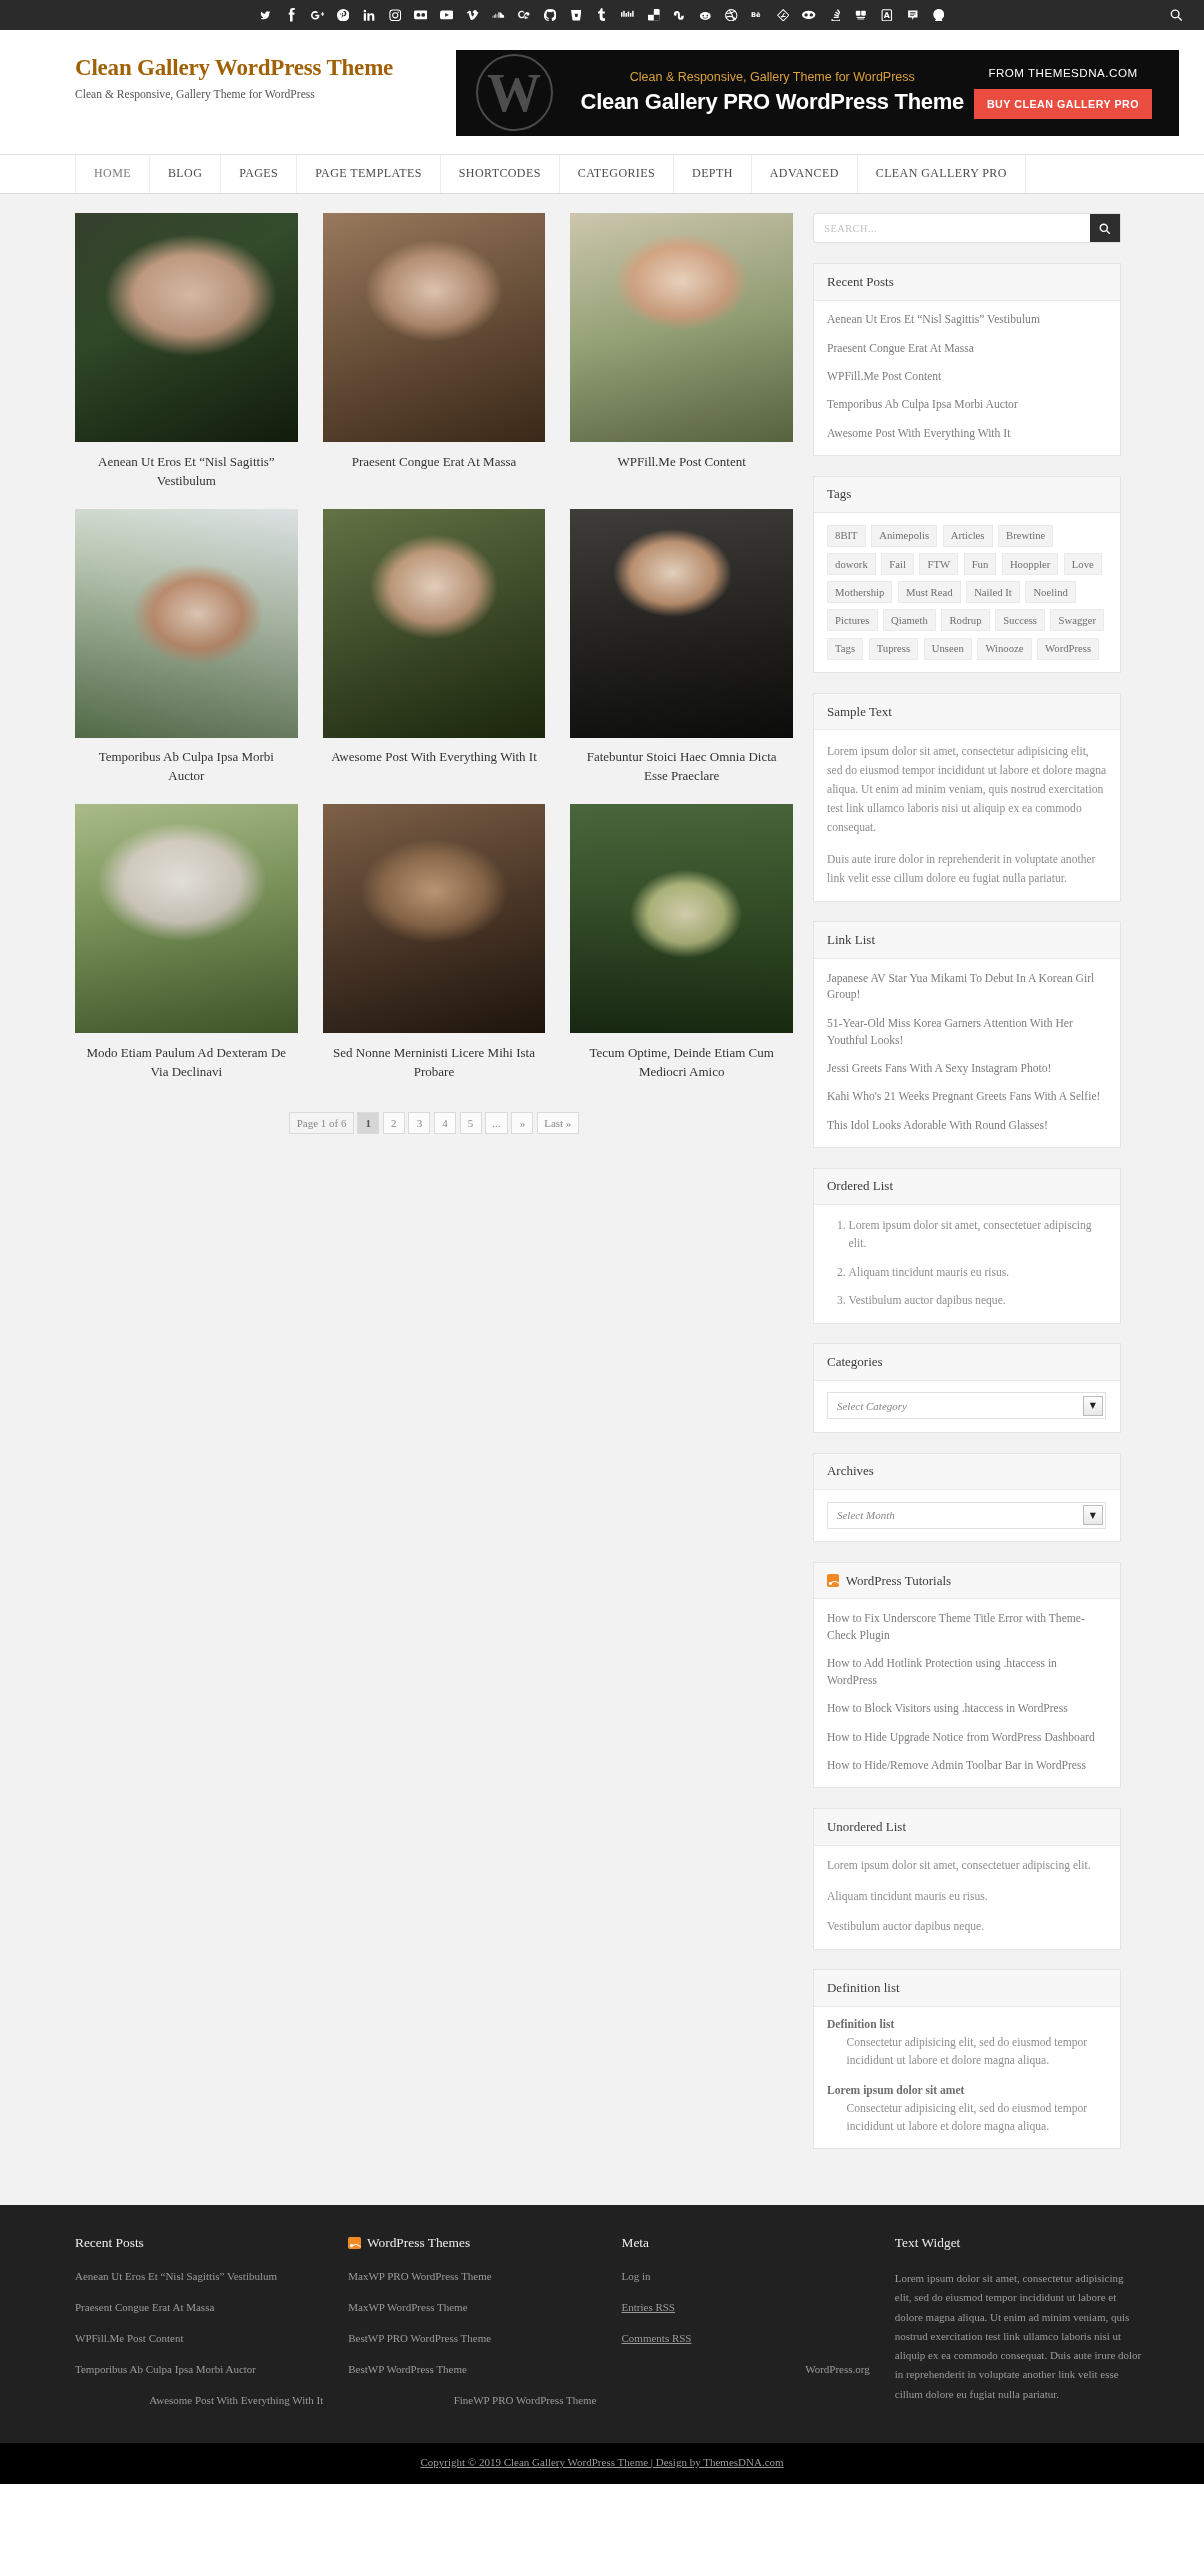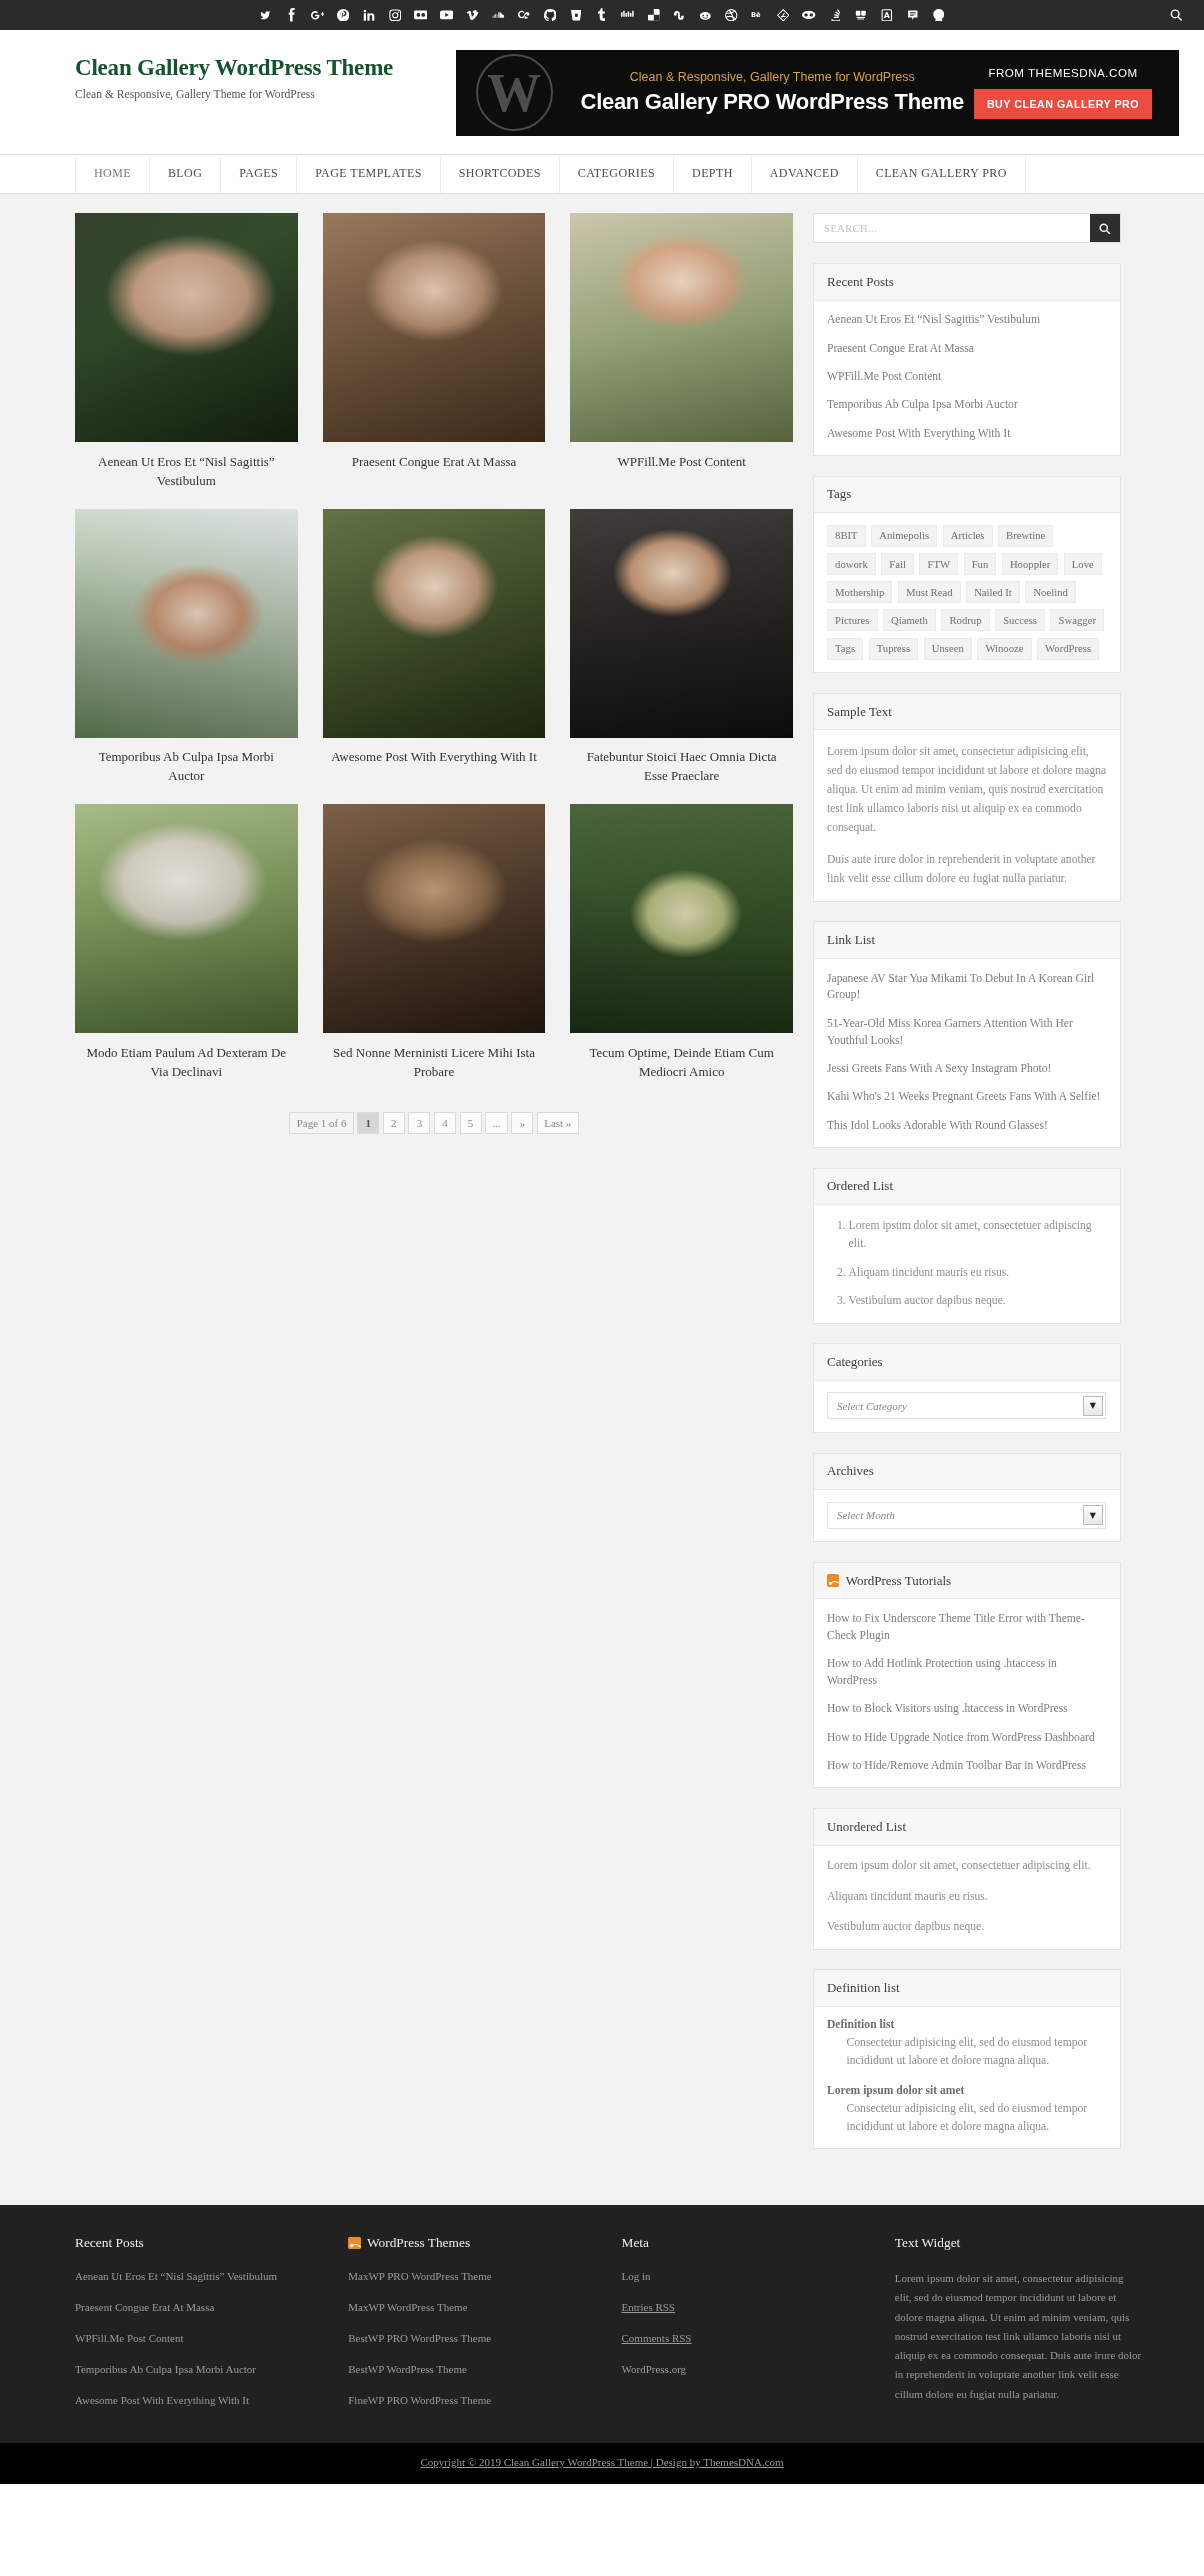--- a/index.html
+++ b/index.html
@@ -48,21 +48,21 @@
     display:flex;
     align-items:flex-start;
     padding:19.6px 25px 18px 25px;
     background:#fff;
   }
   .brand { padding-top:5.4px; padding-left:50px; }
   .site-title {
     font-family:"Liberation Serif", serif;
     font-size:23px;
     font-weight:700;
-    color:#14532d;
+    color:#a16207;
     letter-spacing:-0.2px;
     margin:0 0 7.1px 0;
   }
   .site-desc {
     font-size:11.6px;
     color:#555;
     margin:0;
   }
   .banner {
     margin-left:auto;
@@ -423,21 +423,21 @@
     color:#ededed;
     font-size:13.4px;
     font-weight:400;
     margin:0 0 18px 0;
     display:flex;
     align-items:center;
     gap:6.2px;
   }
   .fcol ul { list-style:none; margin:0; padding:0; }
   .fcol ul li { margin-bottom:15px; }
-  .fcol ul li:last-child { margin-bottom:0; }
+  .fcol ul li:last-child { margin-bottom:0;text-align:right; }
   .fcol ul a {
     color:#9a9a9a;
     font-size:11px;
     line-height:1.45;
     text-decoration:none;
     cursor:pointer;
     display:block;
   }
   .fcol ul a.underlined { text-decoration:underline; }
   .fcol p {

